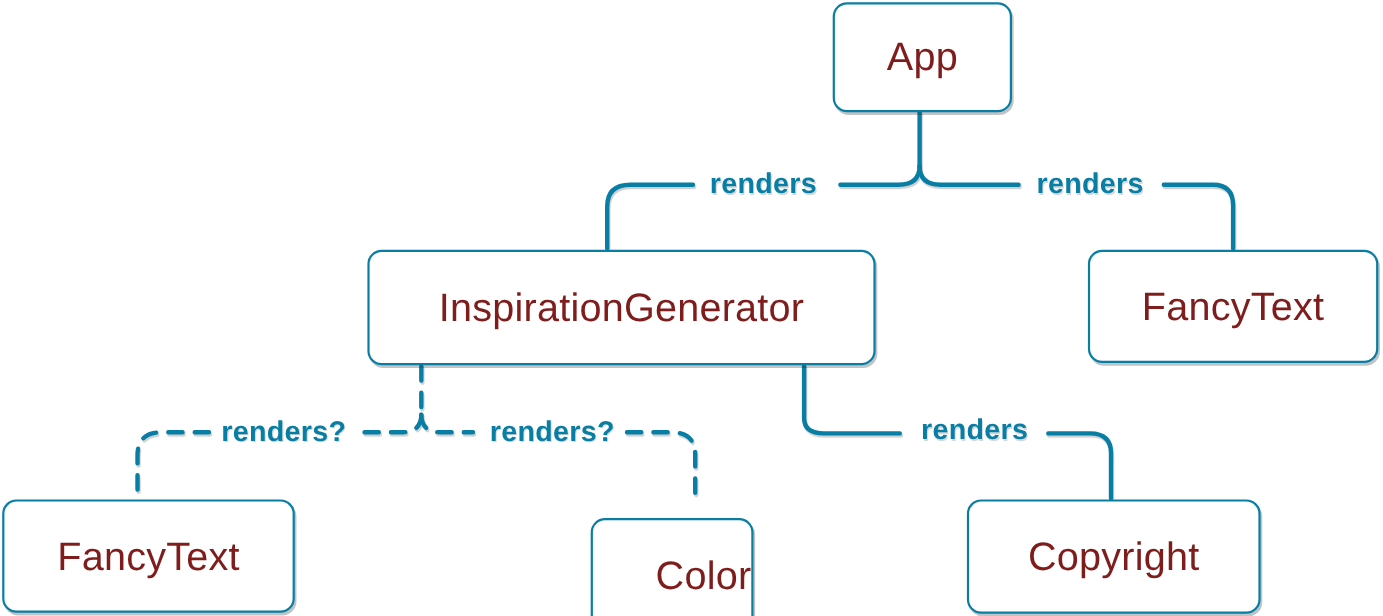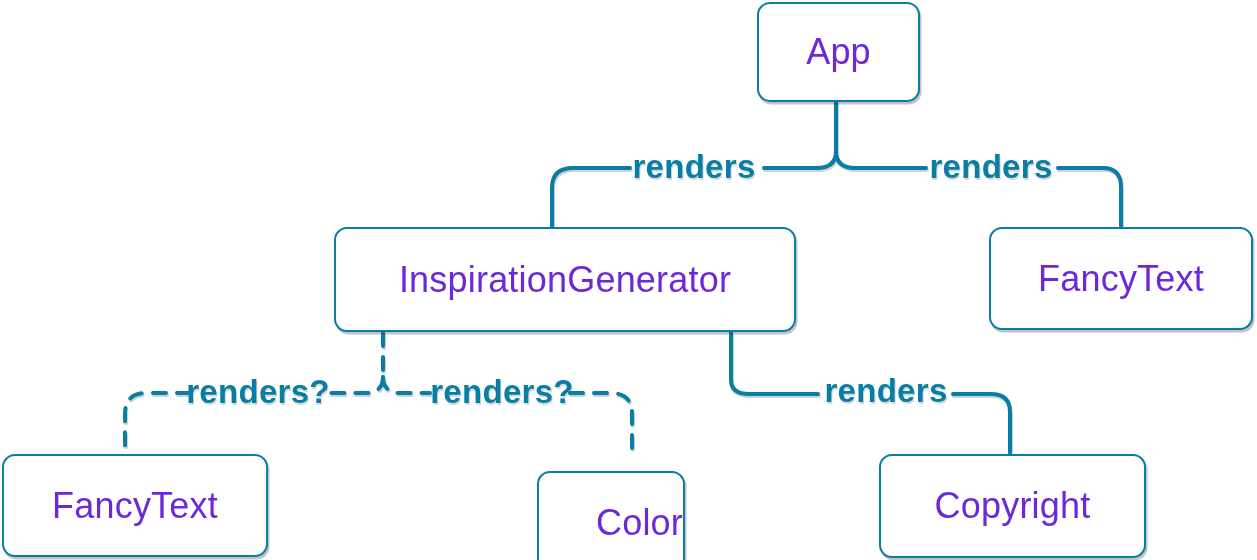--- a/index.html
+++ b/index.html
@@ -35,32 +35,32 @@
   }
   .node {
     position: absolute;
     box-sizing: border-box;
     background: #ffffff;
     border: 2.5px solid #087ea4;
     border-radius: 13px;
     display: flex;
     align-items: center;
     justify-content: center;
-    color: #6d28d9;
+    color: #7f1d1d;
     font-size: 36px;
     font-weight: 500;
     letter-spacing: 0.2px;
     white-space: nowrap;
     box-shadow: 1.5px 2.5px 0 rgba(35, 39, 47, 0.28);
   }
   .edge-label {
     position: absolute;
     transform: translate(-50%, -50%);
     color: #087ea4;
-    font-size: 33px;
+    font-size: 26px;
     font-weight: 700;
     letter-spacing: 0.3px;
     white-space: nowrap;
     text-shadow: 1px 1.5px 0 rgba(35, 39, 47, 0.18);
   }
   
   #node-app                   { left: 757px; top: 2px;   width: 163px; height: 100px; }
   #node-inspiration-generator { left: 334px; top: 227px; width: 462px; height: 105px; justify-content: center; }
   #node-fancy-text-top        { left: 989px; top: 227px; width: 264px; height: 103px; }
   #node-fancy-text-bottom     { left: 2px;   top: 454px; width: 266px; height: 103px; }

